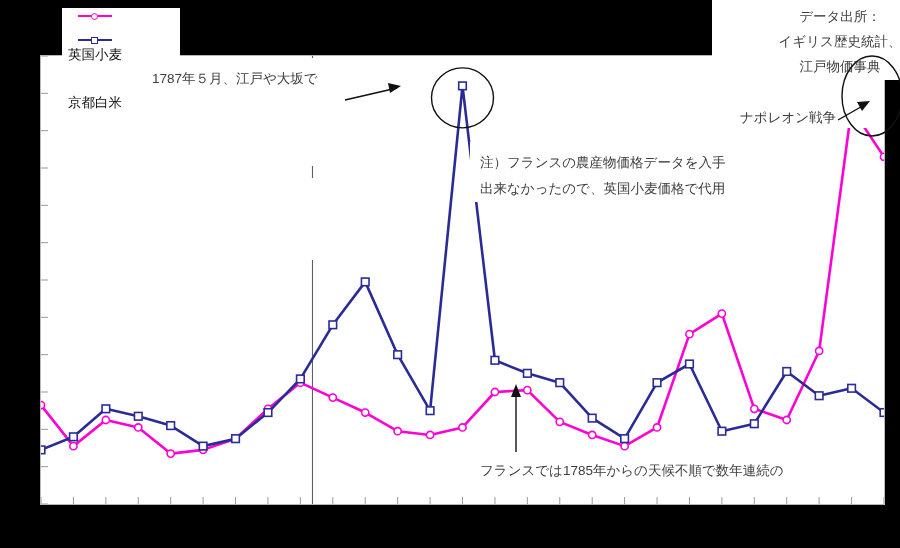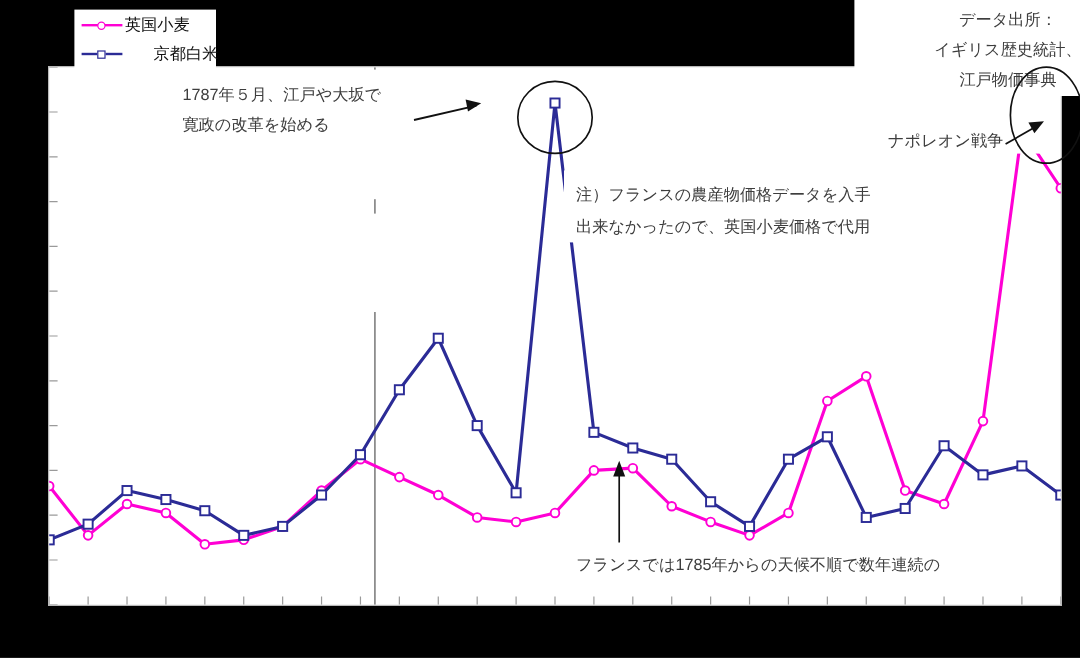--- a/index.html
+++ b/index.html
@@ -27,20 +27,21 @@
     z-index: 30;
   }
   .legend-row {
     position: absolute;
     left: 6px;
     height: 22px;
     display: flex;
     align-items: center;
     gap: 2px;
     white-space: nowrap;
+    flex-direction: column;
   }
   .legend-row.r0 { top: 2px; }
   .legend-row.r1 { top: 26px; gap: 26px; }
   .legend-key {
     position: relative;
     width: 34px;
     height: 12px;
     flex: 0 0 34px;
   }
   .legend-key .lk-line {
@@ -254,21 +255,20 @@
       <span class="legend-key">
         <span class="lk-line" style="background:#2b2b96;"></span>
         <span class="lk-mark" style="border:1.4px solid #2b2b96;"></span>
       </span>
       <span class="legend-label">京都白米</span>
     </div>
   </div>
 
   <div class="anno" id="anno-1787">
     <span class="ln">1787年５月、江戸や大坂で</span>
-    <span class="ln">寛政の改革を始める</span>
   </div>
 
 
   <div class="anno" id="anno-note">
     <span class="ln">注）フランスの農産物価格データを入手</span>
     <span class="ln">出来なかったので、英国小麦価格で代用</span>
   </div>
 
   <div class="anno center" id="anno-source">
     <span class="ln">データ出所：</span>

